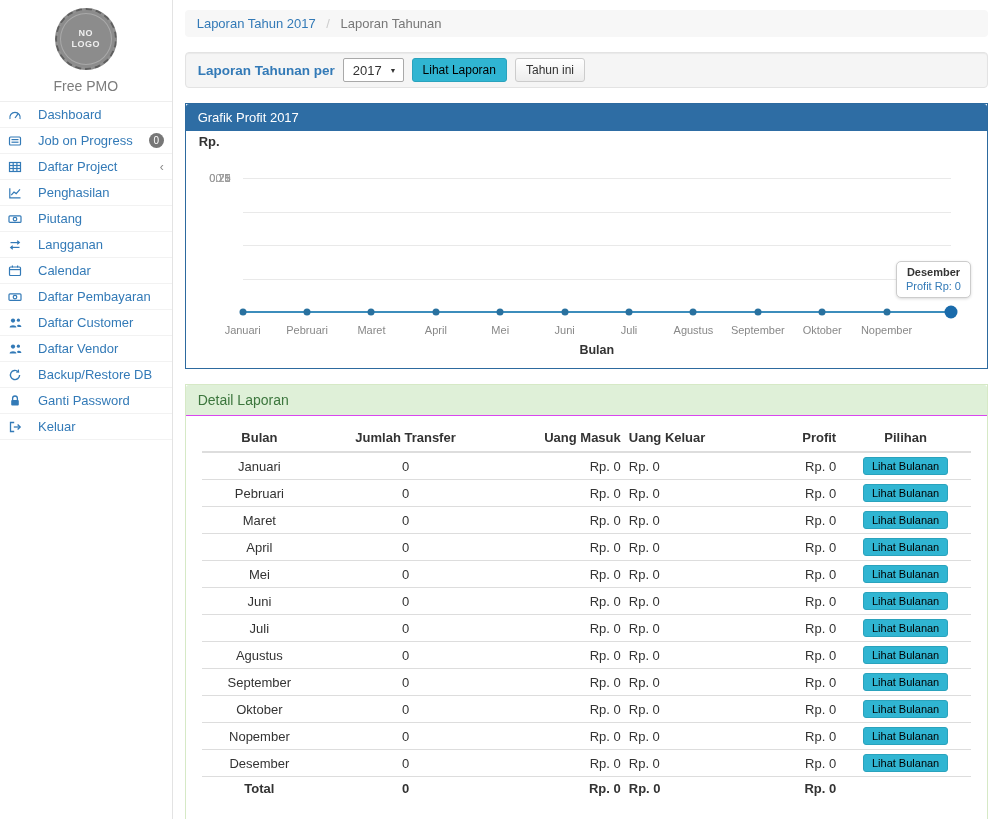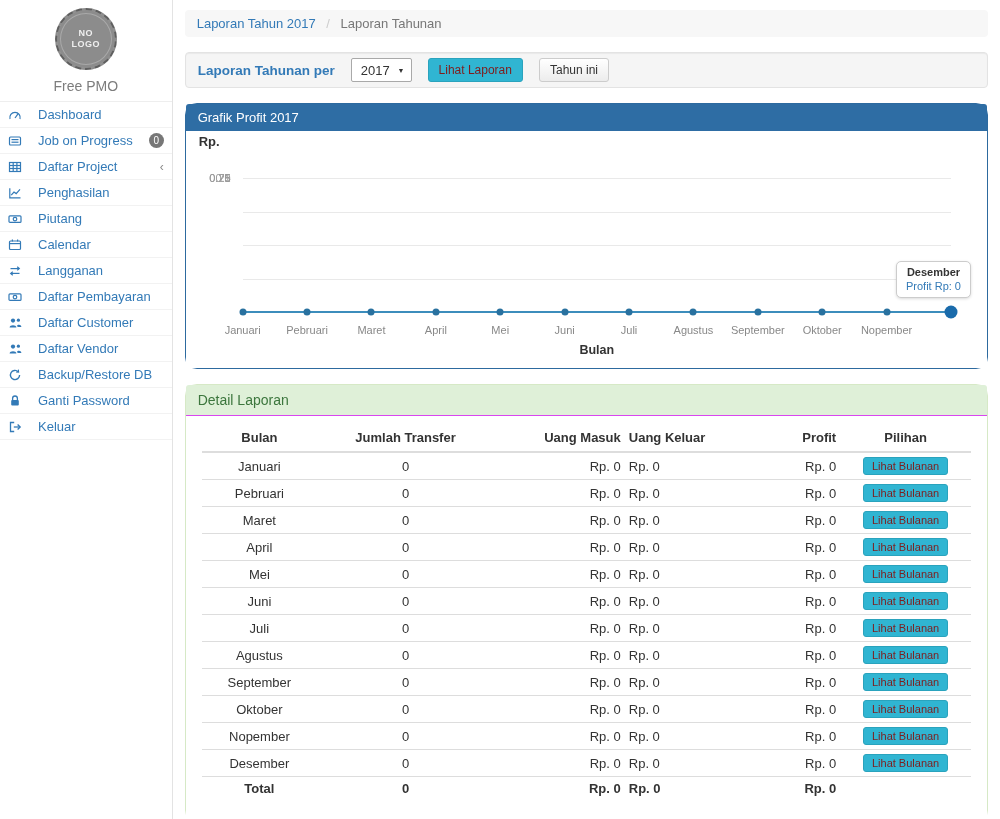--- a/index.html
+++ b/index.html
@@ -27,32 +27,32 @@
 
   
   .content { flex:1; padding:10px 12px 14px; background:#fff; }
 
   .breadcrumb { background:#f7f7f7; border-radius:4px; padding:6px 12px; margin-bottom:15px; font-size:13px; }
   .breadcrumb a { color:#337ab7; }
   .breadcrumb .sep { color:#ccc; margin:0 7px; }
   .breadcrumb .cur { color:#777; }
 
   .well { background:#f5f5f5; border:1px solid #e3e3e3; border-radius:4px; padding:5px 12px;
-          display:flex; align-items:center; gap:16px; margin-bottom:15px; min-height:36px;
+          display:flex; align-items:center; gap:8px; margin-bottom:15px; min-height:36px;
           box-shadow:inset 0 1px 1px rgba(0,0,0,.05); }
   .well .flabel { color:#337ab7; font-weight:bold; font-size:13.5px; }
   .select-box { background:#fff; border:1px solid #a9a9a9; border-radius:2px; height:24px;
                 display:inline-flex; align-items:center; padding:0 6px 0 9px; gap:8px; cursor:pointer; }
   .select-box .caret { font-size:7px; color:#333; }
   .btn { display:inline-block; border-radius:3px; font-size:12px; padding:4px 10px; cursor:pointer; border:1px solid transparent; }
-  .btn-cyan { background:#30b5d2; border-color:#2aa3bd; color:#7f1d1d; }
+  .btn-cyan { background:#30b5d2; border-color:#2aa3bd; color:#000000; }
   .btn-default { background:linear-gradient(#fff,#ececec); border-color:#ccc; color:#333; }
 
   
-  .panel { border-radius:12px; margin-bottom:15px; }
+  .panel { border-radius:0; margin-bottom:15px; }
   .panel-primary { border:1px solid #2d6a9f; }
   .panel-primary .panel-heading { background:#2e6da4; color:#fff; padding:6px 12px; font-size:13px;
                                   border-radius:3px 3px 0 0; }
   .chart-body { position:relative; height:237px; background:#fff; border-radius:0 0 3px 3px; }
   .rp-label { position:absolute; top:3px; left:13px; font-weight:bold; font-size:13px; color:#333; }
   .plot { position:absolute; left:57px; right:36px; top:47px; height:134px; }
   .gridline { position:absolute; left:0; right:0; height:1px; background:#e9e9e9; }
   .gridline:nth-of-type(1){top:0} .gridline:nth-of-type(2){top:25%} .gridline:nth-of-type(3){top:50%}
   .gridline:nth-of-type(4){top:75%} .gridline:nth-of-type(5){top:100%}
   .ytick { position:absolute; left:-12px; transform:translate(-100%,-50%); color:#9a9a9a; font-size:11px; }
@@ -150,38 +150,38 @@
             <svg class="i" viewBox="0 0 14 14" fill="none" stroke="#337ab7" stroke-width="1.2">
               <rect x="1" y="3.8" width="12" height="6.6" rx="1"></rect>
               <circle cx="7" cy="7.1" r="1.8"></circle>
             </svg>
           </span>
         <span class="lbl">Piutang</span>
       </a>
       <a class="nav-item">
         <span class="icon">
             <svg class="i" viewBox="0 0 14 14" fill="none" stroke="#337ab7" stroke-width="1.2">
+              <path d="M2.5 4.6 H11"></path>
+              <path d="M9.2 2.8 L11.3 4.6 L9.2 6.3"></path>
+              <path d="M11.5 9.4 H3"></path>
+              <path d="M4.8 7.7 L2.7 9.4 L4.8 11.2"></path>
+            </svg>
+          </span>
+        <span class="lbl">Langganan</span>
+      </a>
+      <a class="nav-item">
+        <span class="icon">
+            <svg class="i" viewBox="0 0 14 14" fill="none" stroke="#337ab7" stroke-width="1.2">
               <rect x="1.5" y="3" width="11" height="8.5" rx="1"></rect>
               <line x1="1.5" y1="5.6" x2="12.5" y2="5.6"></line>
               <line x1="4.4" y1="1.6" x2="4.4" y2="3.4"></line>
               <line x1="9.6" y1="1.6" x2="9.6" y2="3.4"></line>
             </svg>
           </span>
         <span class="lbl">Calendar</span>
-      </a>
-      <a class="nav-item">
-        <span class="icon">
-            <svg class="i" viewBox="0 0 14 14" fill="none" stroke="#337ab7" stroke-width="1.2">
-              <path d="M2.5 4.6 H11"></path>
-              <path d="M9.2 2.8 L11.3 4.6 L9.2 6.3"></path>
-              <path d="M11.5 9.4 H3"></path>
-              <path d="M4.8 7.7 L2.7 9.4 L4.8 11.2"></path>
-            </svg>
-          </span>
-        <span class="lbl">Langganan</span>
       </a>
       <a class="nav-item">
         <span class="icon">
             <svg class="i" viewBox="0 0 14 14" fill="none" stroke="#337ab7" stroke-width="1.2">
               <rect x="1" y="3.8" width="12" height="6.6" rx="1"></rect>
               <circle cx="7" cy="7.1" r="1.8"></circle>
             </svg>
           </span>
         <span class="lbl">Daftar Pembayaran</span>
       </a>

